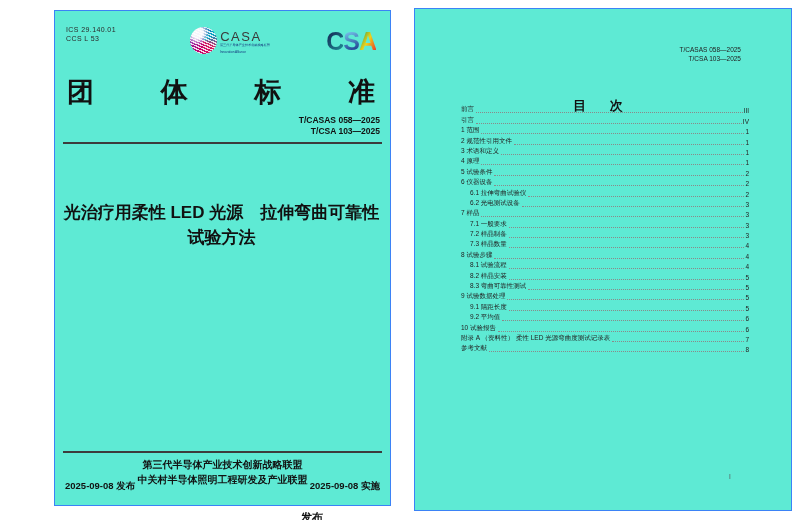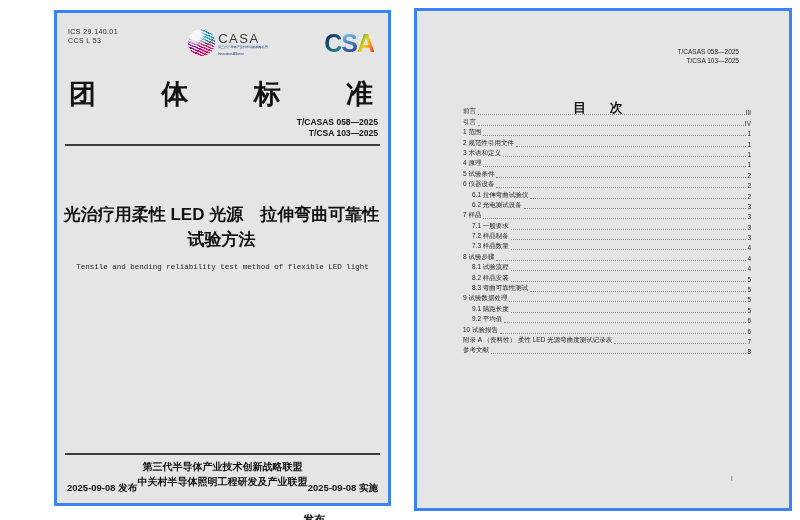--- a/index.html
+++ b/index.html
@@ -1,18 +1,18 @@
 <!DOCTYPE html>
 <html><head>
 <meta charset="utf-8">
 <style>
   * { margin:0; padding:0; box-sizing:border-box; }
   html,body { width:800px; height:520px; background:#ffffff; overflow:hidden;
               font-family:"Liberation Sans", sans-serif; color:#1a1a1a; }
-  .page { position:absolute; background:#e5e5e5; border:3px solid #3b82f6; }
+  .page { position:absolute; background:#5eead4; border:1px solid #3b82f6; }
   #page1 { left:54px; top:10px; width:337px; height:496px; }
   #page2 { left:414px; top:8px;  width:378px; height:503px; }
 
   
   .ics { position:absolute; left:11px; top:14px; font-size:7px; line-height:9px;
          letter-spacing:0.4px; color:#2a2a2a; white-space:pre; }
   .logos { position:absolute; top:16px; right:14px; display:flex; align-items:center; gap:10px; }
   .casa { display:flex; align-items:flex-start; gap:3px; }
   .casa-sphere { width:27px; height:27px; border-radius:50%;
       background:
@@ -98,21 +98,20 @@
   </div>
 
   <div class="rule-top"></div>
 
   <div class="title">
     <div>光治疗用柔性 LED 光源　拉伸弯曲可靠性</div>
     <div>试验方法</div>
   </div>
 
   <div class="subtitle">
-    <div>Tensile and bending reliability test method of flexible LED light</div>
   </div>
 
   <div class="dates">
     <span>2025-09-08 发布</span>
     <span>2025-09-08 实施</span>
   </div>
 
   <div class="rule-bottom"></div>
 
   <div class="publishers">

